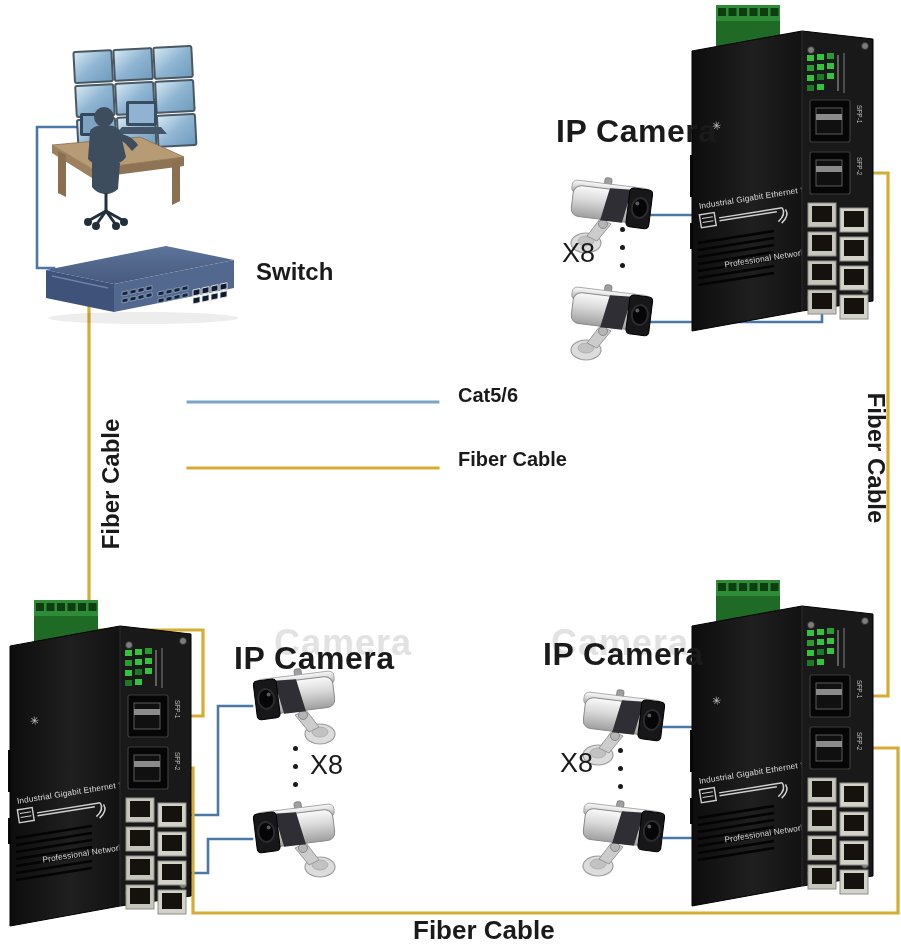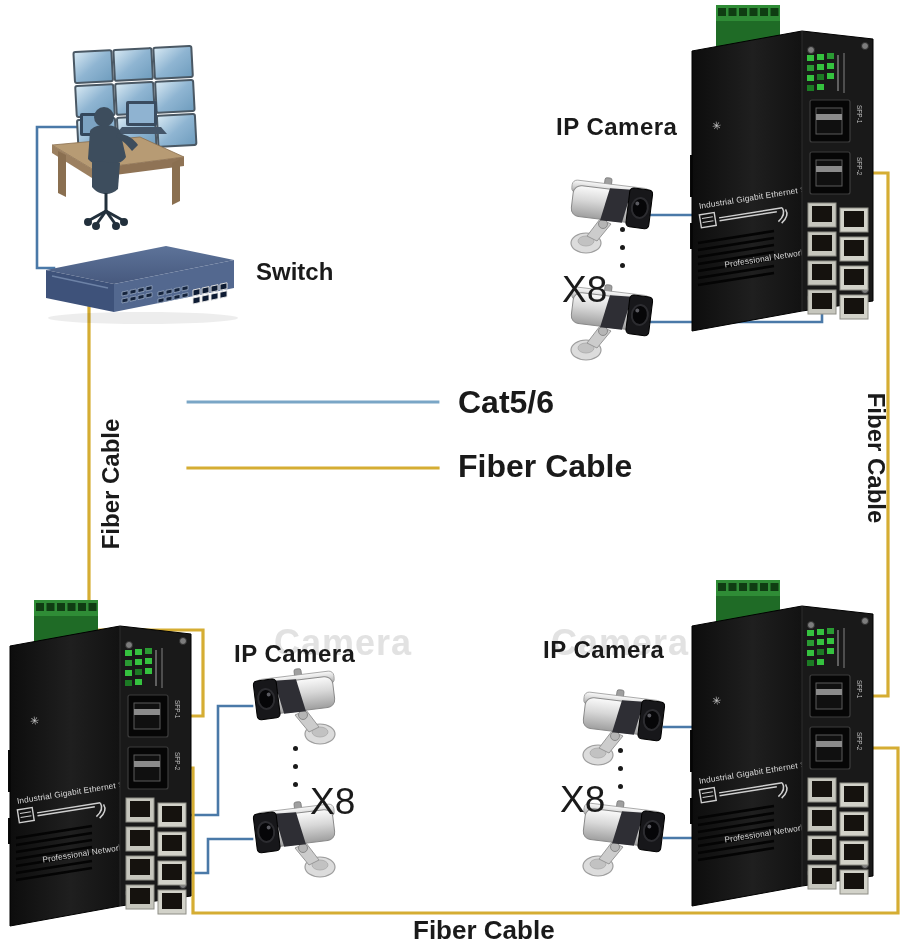--- a/index.html
+++ b/index.html
@@ -1,23 +1,23 @@
 <!DOCTYPE html>
 <html><head>
 <meta charset="utf-8">
 <style>
   html,body{margin:0;padding:0;background:#ffffff;}
   .canvas{position:relative;width:901px;height:947px;background:#ffffff;overflow:hidden;
           font-family:"Liberation Sans",sans-serif;}
   svg{position:absolute;left:0;top:0;}
   svg text{font-family:"Liberation Sans",sans-serif;}
   .lbl{position:absolute;color:#1a1a1a;white-space:nowrap;}
-  .title28{font-size:24px;font-weight:bold;letter-spacing:.5px;}
-  .legend-lbl{font-size:32px;font-weight:bold;}
-  .x8{font-size:37px;font-weight:500;margin-top:31px;}
+  .title28{font-size:32px;font-weight:bold;letter-spacing:.5px;}
+  .legend-lbl{font-size:20px;font-weight:bold;}
+  .x8{font-size:27px;font-weight:500;}
   .vert-left{left:31px;top:470px;width:160px;text-align:center;font-size:24px;font-weight:600;
              transform:rotate(-90deg);}
   .vert-right{left:796px;top:444px;width:160px;text-align:center;font-size:24px;font-weight:600;
               transform:rotate(90deg);}
   .fiber-bottom{left:413px;top:915px;font-size:26px;font-weight:bold;}
   .watermark{font-size:36px;font-weight:bold;color:#e2e2e2;letter-spacing:1px;}
   .dots{position:absolute;display:flex;flex-direction:column;gap:13px;}
   .dots i{width:5px;height:5px;border-radius:50%;background:#1a1a1a;display:block;}
 </style>
 </head>

